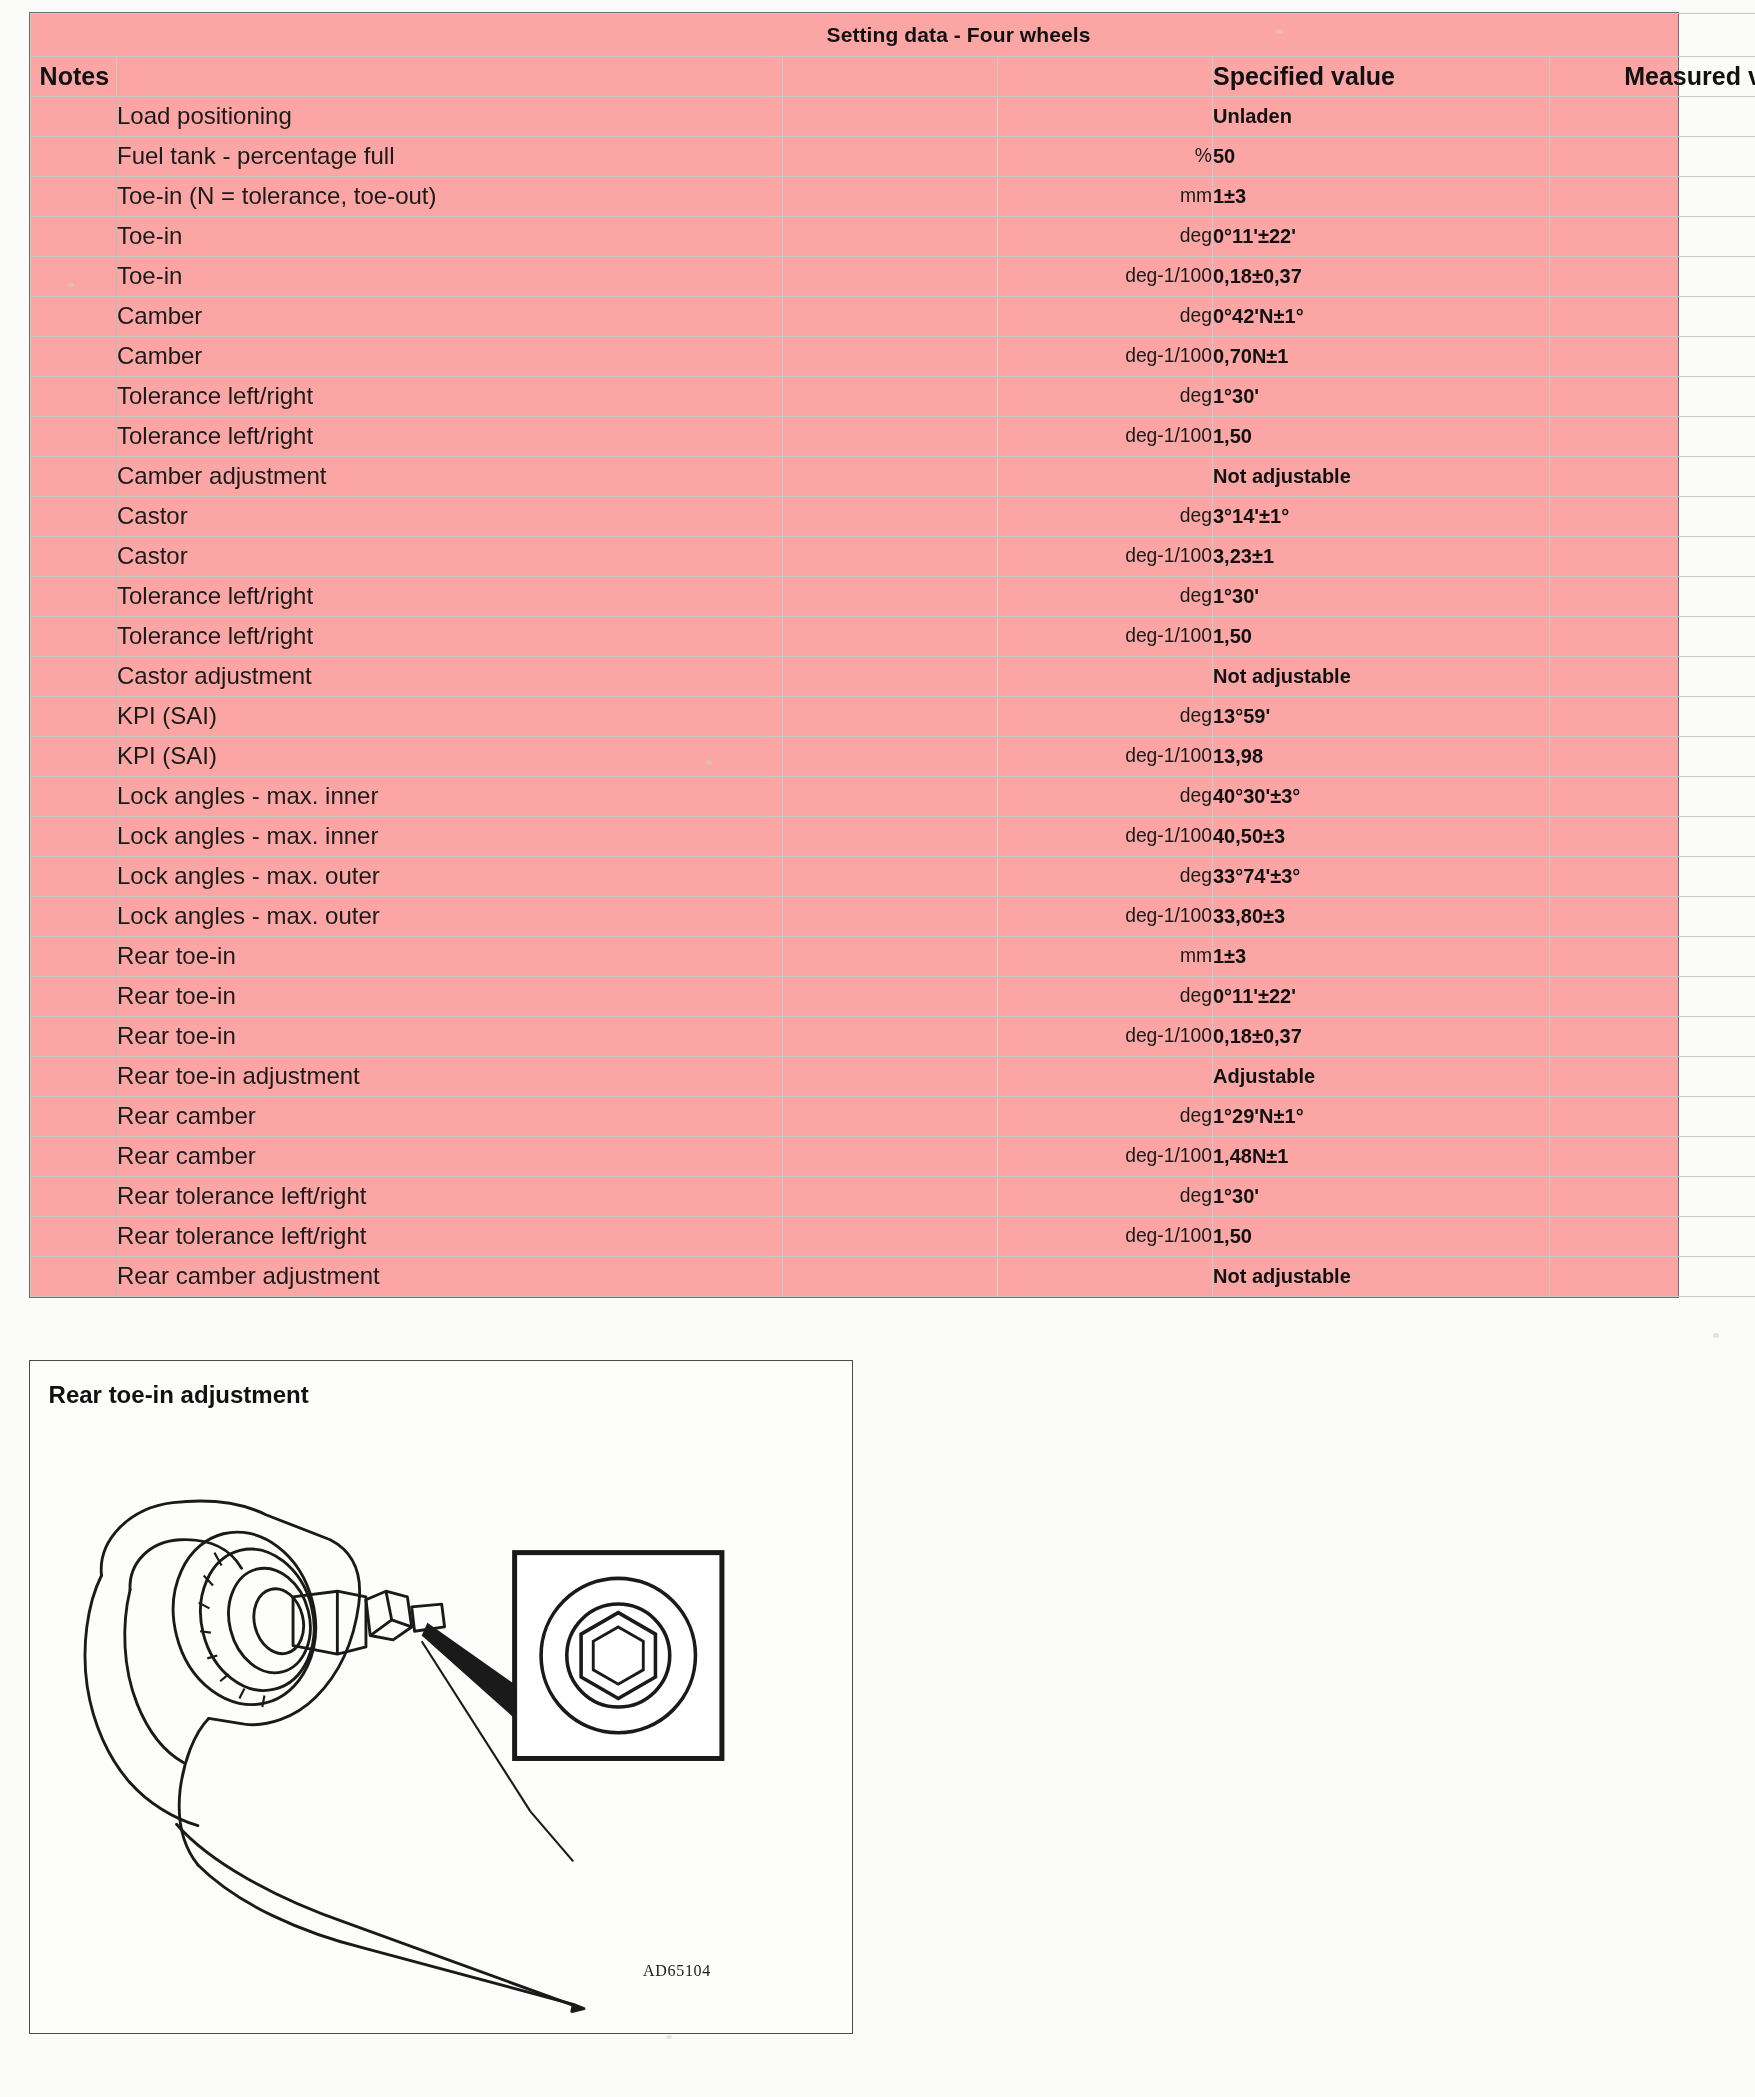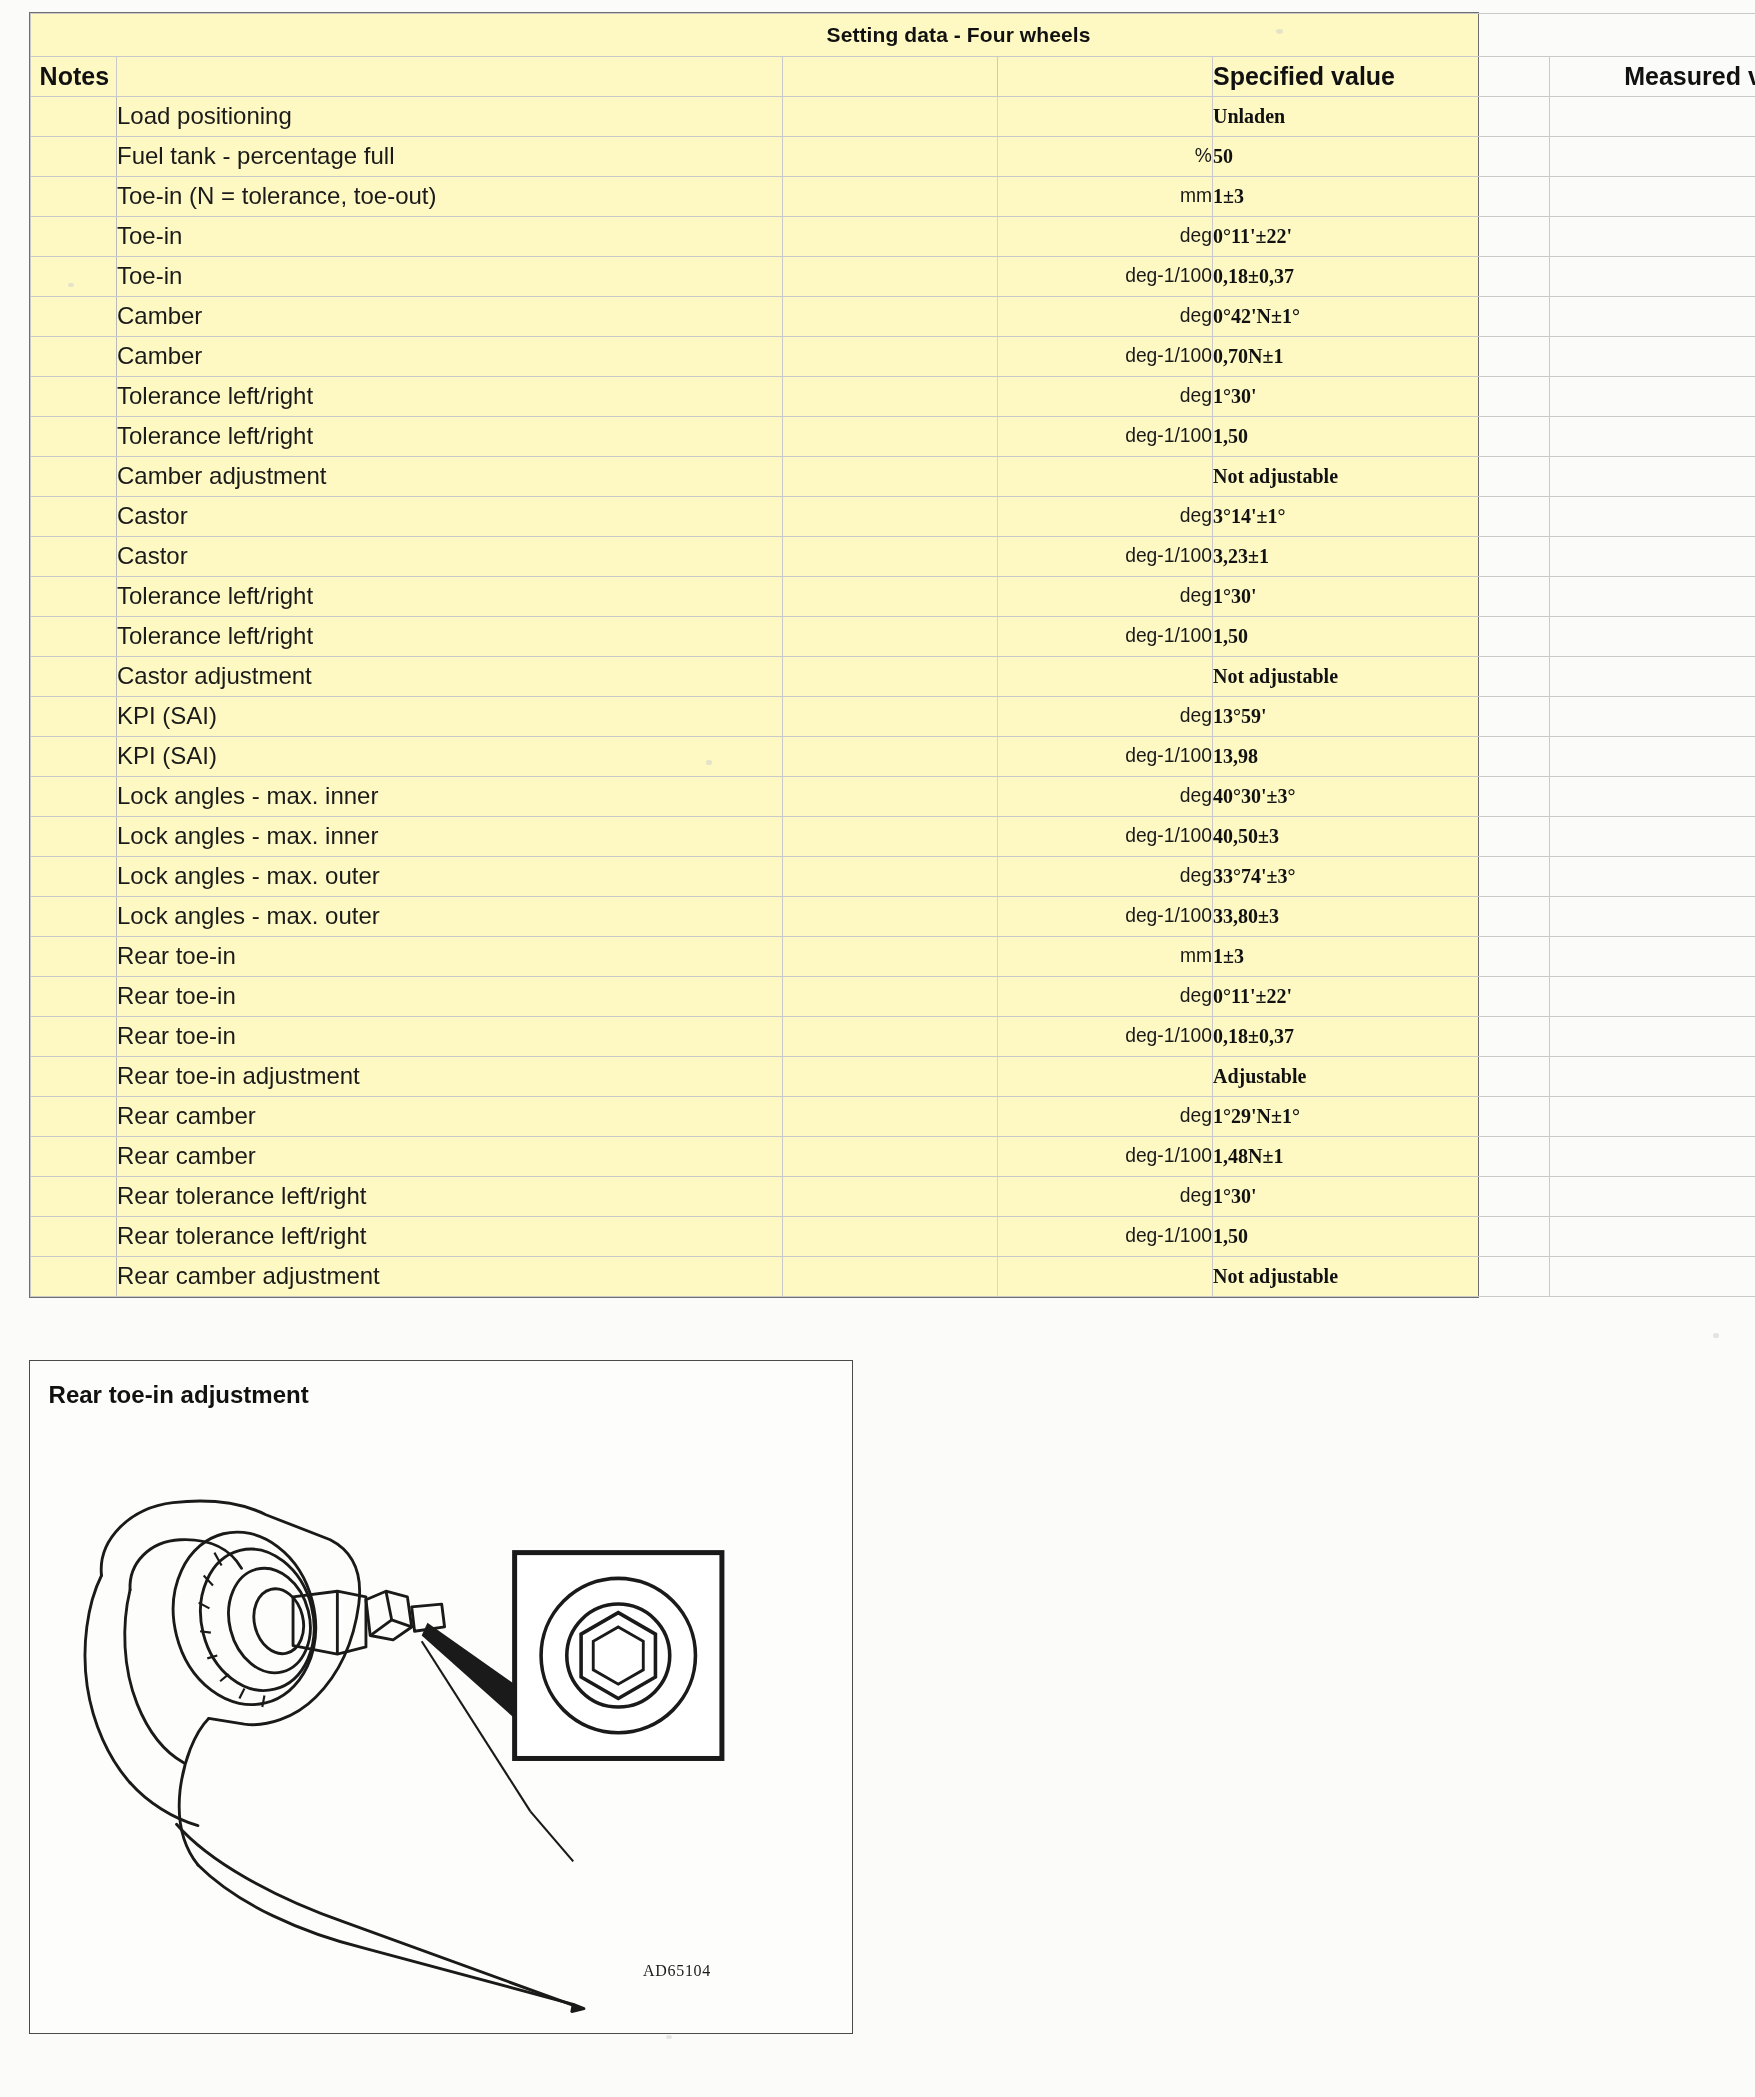--- a/index.html
+++ b/index.html
@@ -21,23 +21,23 @@
     width: 1756px;
     height: 2097px;
     background: #fbfbfa;
   }
 
   
   .table-wrap {
     position: absolute;
     left: 29px;
     top: 11.5px;
-    width: 1450px;
+    width: 1650px;
     border: 1.4px solid #6e6e6e;
-    background: #fef9c3;
+    background: #fca5a5;
     box-sizing: border-box;
   }
   table.setting {
     width: 100%;
     border-collapse: collapse;
     table-layout: fixed;
     font-size: 19.3px;
   }
   table.setting td, table.setting th {
     border: 0.7px solid #c9c9c9;
@@ -90,21 +90,20 @@
     padding-right: 7.2px;
     font-size: 19.3px;
     color: #1a1a1a;
   }
   td.spec {
     padding-left: 11.5px;
     font-weight: bold;
     font-size: 20px;
     color: #111;
     white-space: nowrap;
-    font-family: Liberation Serif, serif;
   }
   td.notes, td.gap, td.meas { background: transparent; }
 
   
   table.setting td.notes { border-right: 0.7px solid #b9b9b9; }
   table.setting td.gap { border-left: 0.7px solid #d6d6d6; border-right: 0.7px solid #d6d6d6; }
   table.setting td.meas { border-left: 0.7px solid #b9b9b9; }
 
   
   .figure-box {

